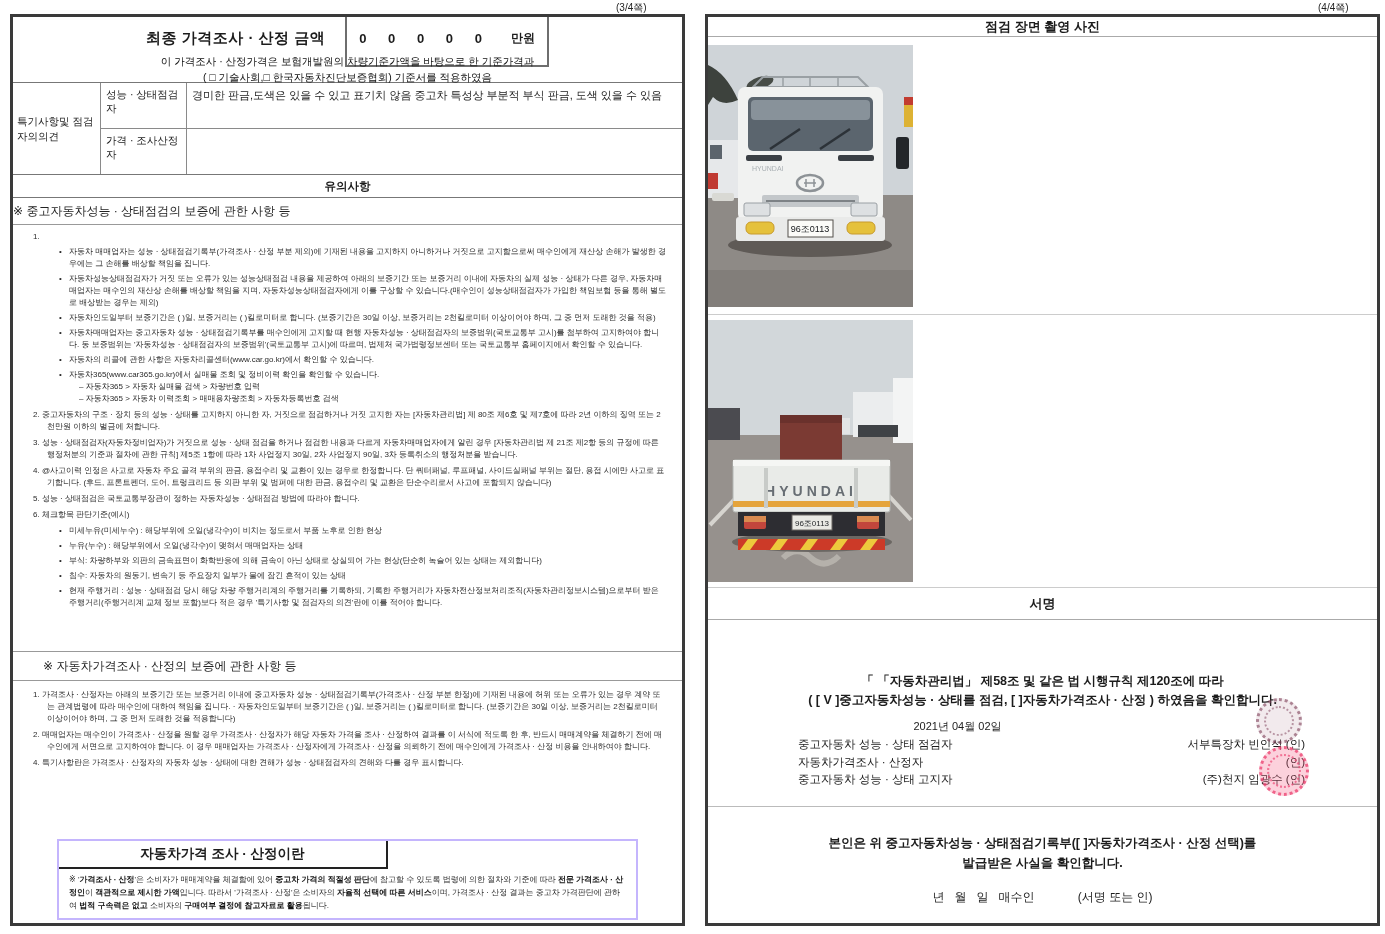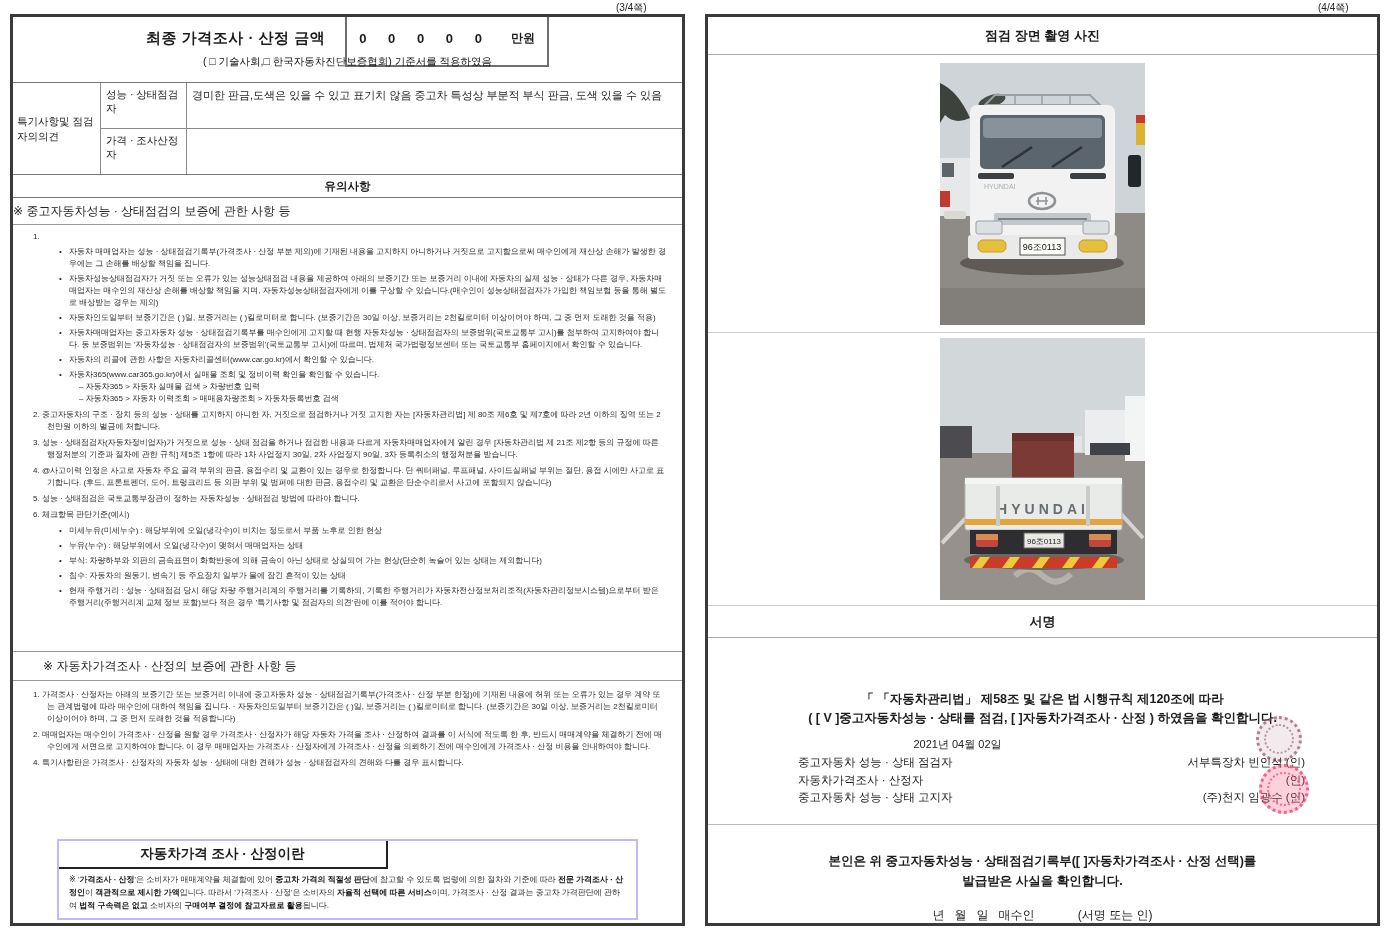--- a/index.html
+++ b/index.html
@@ -47,22 +47,22 @@
   .bullet .btext { flex:1; }
   .subdash { margin-left:10px; }
 
   .defbox-wrap { padding:4px 44px 0 44px; }
   .defbox { border:2px solid #c4b5fd; }
   .defbox-title { width:57%; border-right:2px solid #222; border-bottom:2px solid #222; text-align:center; font-weight:bold; font-size:13.5px; padding:4px 0; }
   .defbox-body { padding:5px 8px 6px 10px; font-size:8px; line-height:1.6; color:#2b2b2b; }
   .defbox-body b { color:#111; }
 
   
-  .photo-header { height:38px; border-bottom:1px solid #aaa; display:flex; align-items:center; justify-content:center; font-weight:bold; font-size:13px; }
-  .photo-cell { height:278px; border-bottom:1px solid #ccc; display:flex; align-items:center; justify-content:center; }
+  .photo-header { height:20px; border-bottom:1px solid #aaa; display:flex; align-items:center; justify-content:center; font-weight:bold; font-size:13px; }
+  .photo-cell { height:278px; border-bottom:1px solid #ccc; display:flex; align-items:center; justify-content:flex-start; }
   .photo-cell2 { height:273px; }
   .photo-frame { width:205px; height:262px; overflow:hidden; }
   .sign-header { height:32px; border-bottom:1px solid #aaa; display:flex; align-items:center; justify-content:center; font-weight:bold; font-size:13px; }
 
   .confirm-block { position:relative; height:187px; border-bottom:1px solid #bbb; padding-top:52px; }
   .law-line { text-align:center; font-weight:bold; font-size:12.5px; line-height:1.55; }
   .confirm-date { text-align:center; font-size:11px; margin-top:8px; margin-right:170px; }
   .sig-rows { margin-top:2px;margin-left:12px; }
   .sig-row { display:flex; justify-content:space-between; padding:0 72px 0 78px; font-size:11.5px; line-height:1.55; }
   .sig-val { text-align:right; }
@@ -88,20 +88,21 @@
   <div class="page" id="page-left">
 
     <div class="topbox">
       <div class="topbox-titlerow">
         <span class="topbox-title">최종 가격조사 · 산정 금액</span>
         <span class="amount-box">
           <span class="amount-digits">0 0 0 0 0</span>
           <span class="amount-unit">만원</span>
         </span>
       </div>
+      <div class="topbox-sub">이 가격조사 · 산정가격은 보험개발원의 차량기준가액을 바탕으로 한 기준가격과</div>
       <div class="topbox-sub">( □ 기술사회,□ 한국자동차진단보증협회) 기준서를 적용하였음</div>
     </div>
 
     <div class="opinion-table">
       <div class="ot-rowlabel">특기사항및 점검자의의견</div>
       <div class="ot-cell ot-sub1 ot-mid">성능 · 상태점검자</div>
       <div class="ot-cell ot-val1">경미한 판금,도색은 있을 수 있고 표기치 않음 중고차 특성상 부분적 부식 판금, 도색 있을 수 있음</div>
       <div class="ot-cell ot-mid">가격 · 조사산정자</div>
       <div class="ot-cell ot-val2"></div>
     </div>

